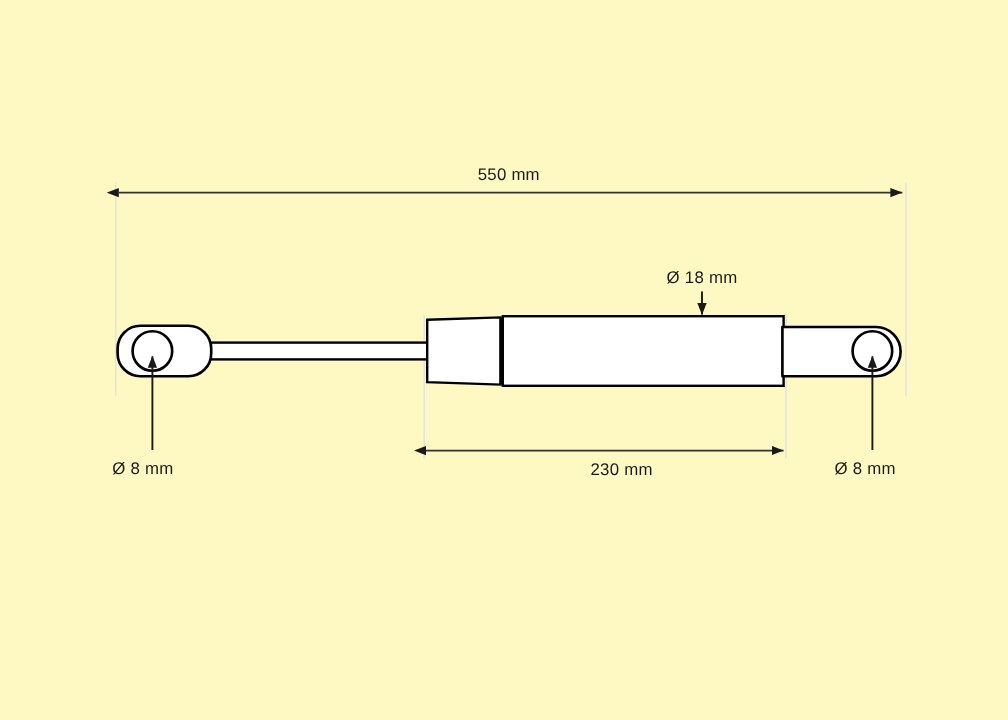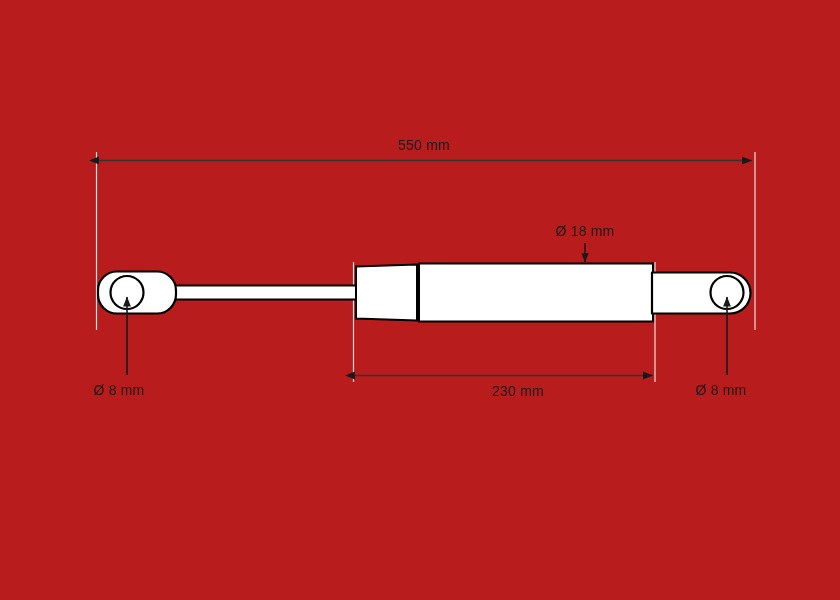--- a/index.html
+++ b/index.html
@@ -10,21 +10,21 @@
   body {
     width: 840px;
     height: 600px;
     font-family: "Liberation Sans", sans-serif;
     overflow: hidden;
   }
   #drawing-root {
     position: relative;
     width: 840px;
     height: 600px;
-    background: #b91c1c;
+    background: #fef9c3;
     text-align: center;
   }
   svg#gas-spring-drawing {
     display: block;
     width: 840px;
     height: 600px;
   }
   .dim-text {
     font-family: "Liberation Sans", sans-serif;
     font-size: 14px;

